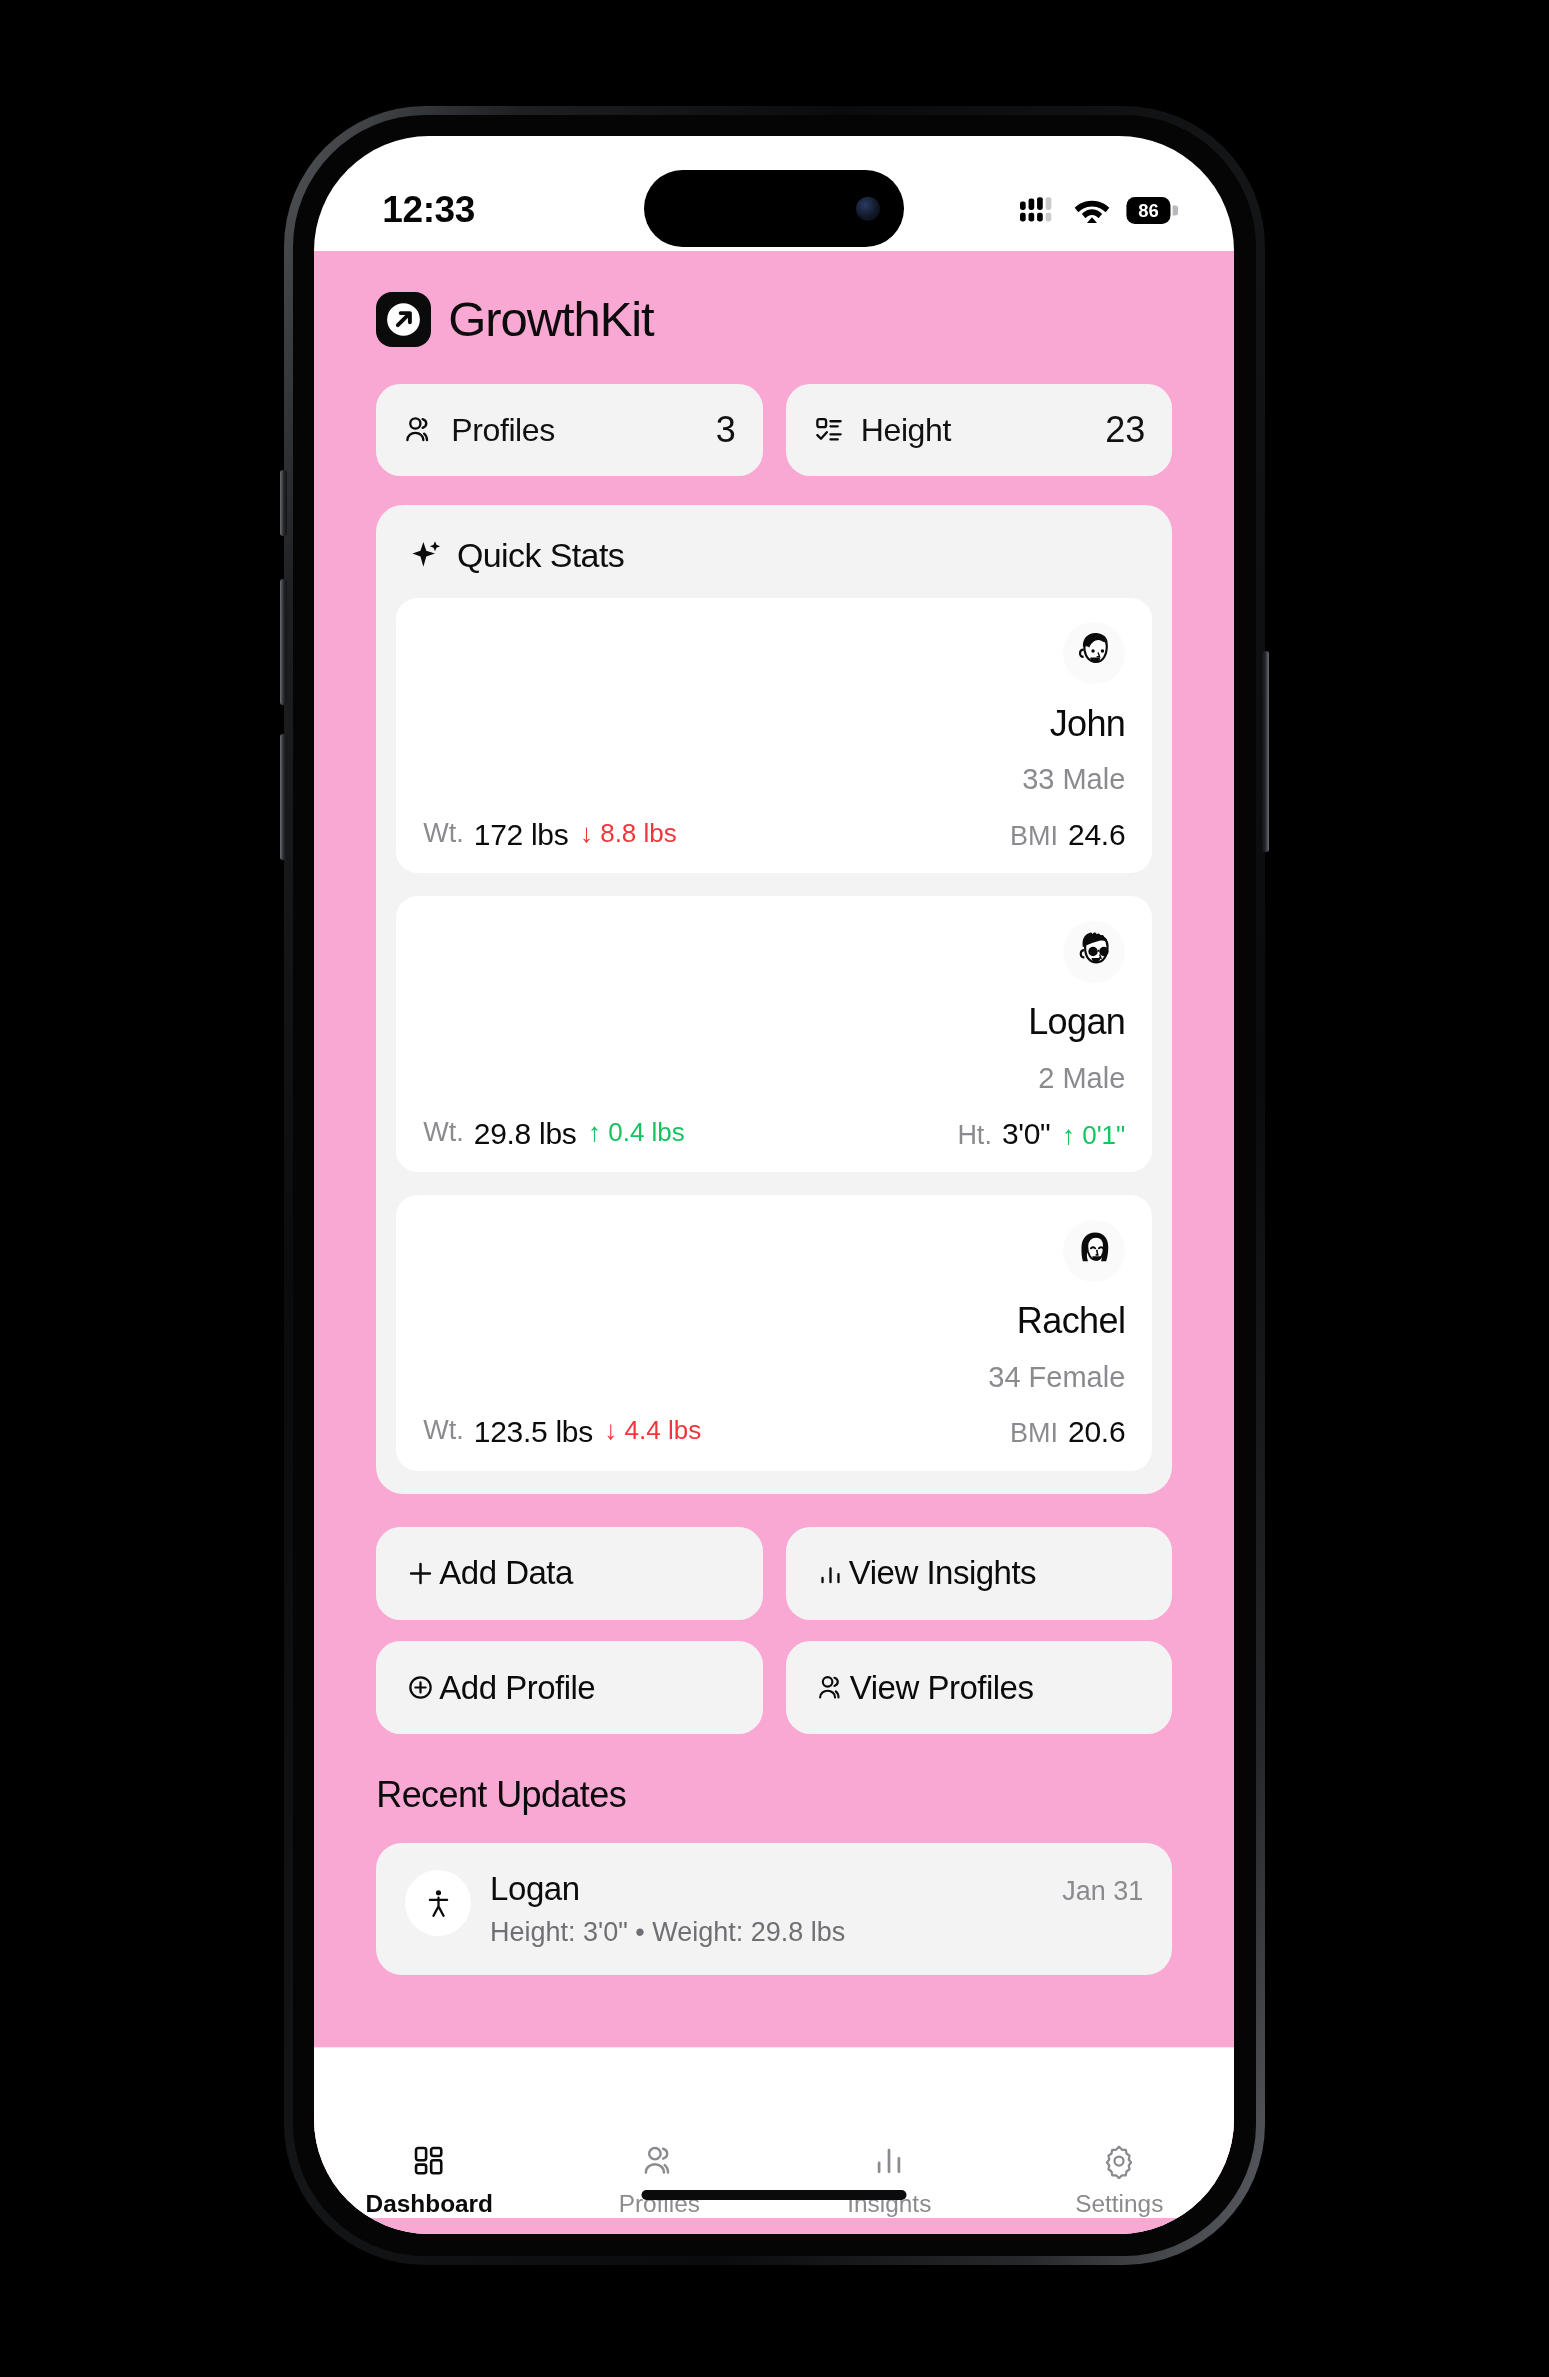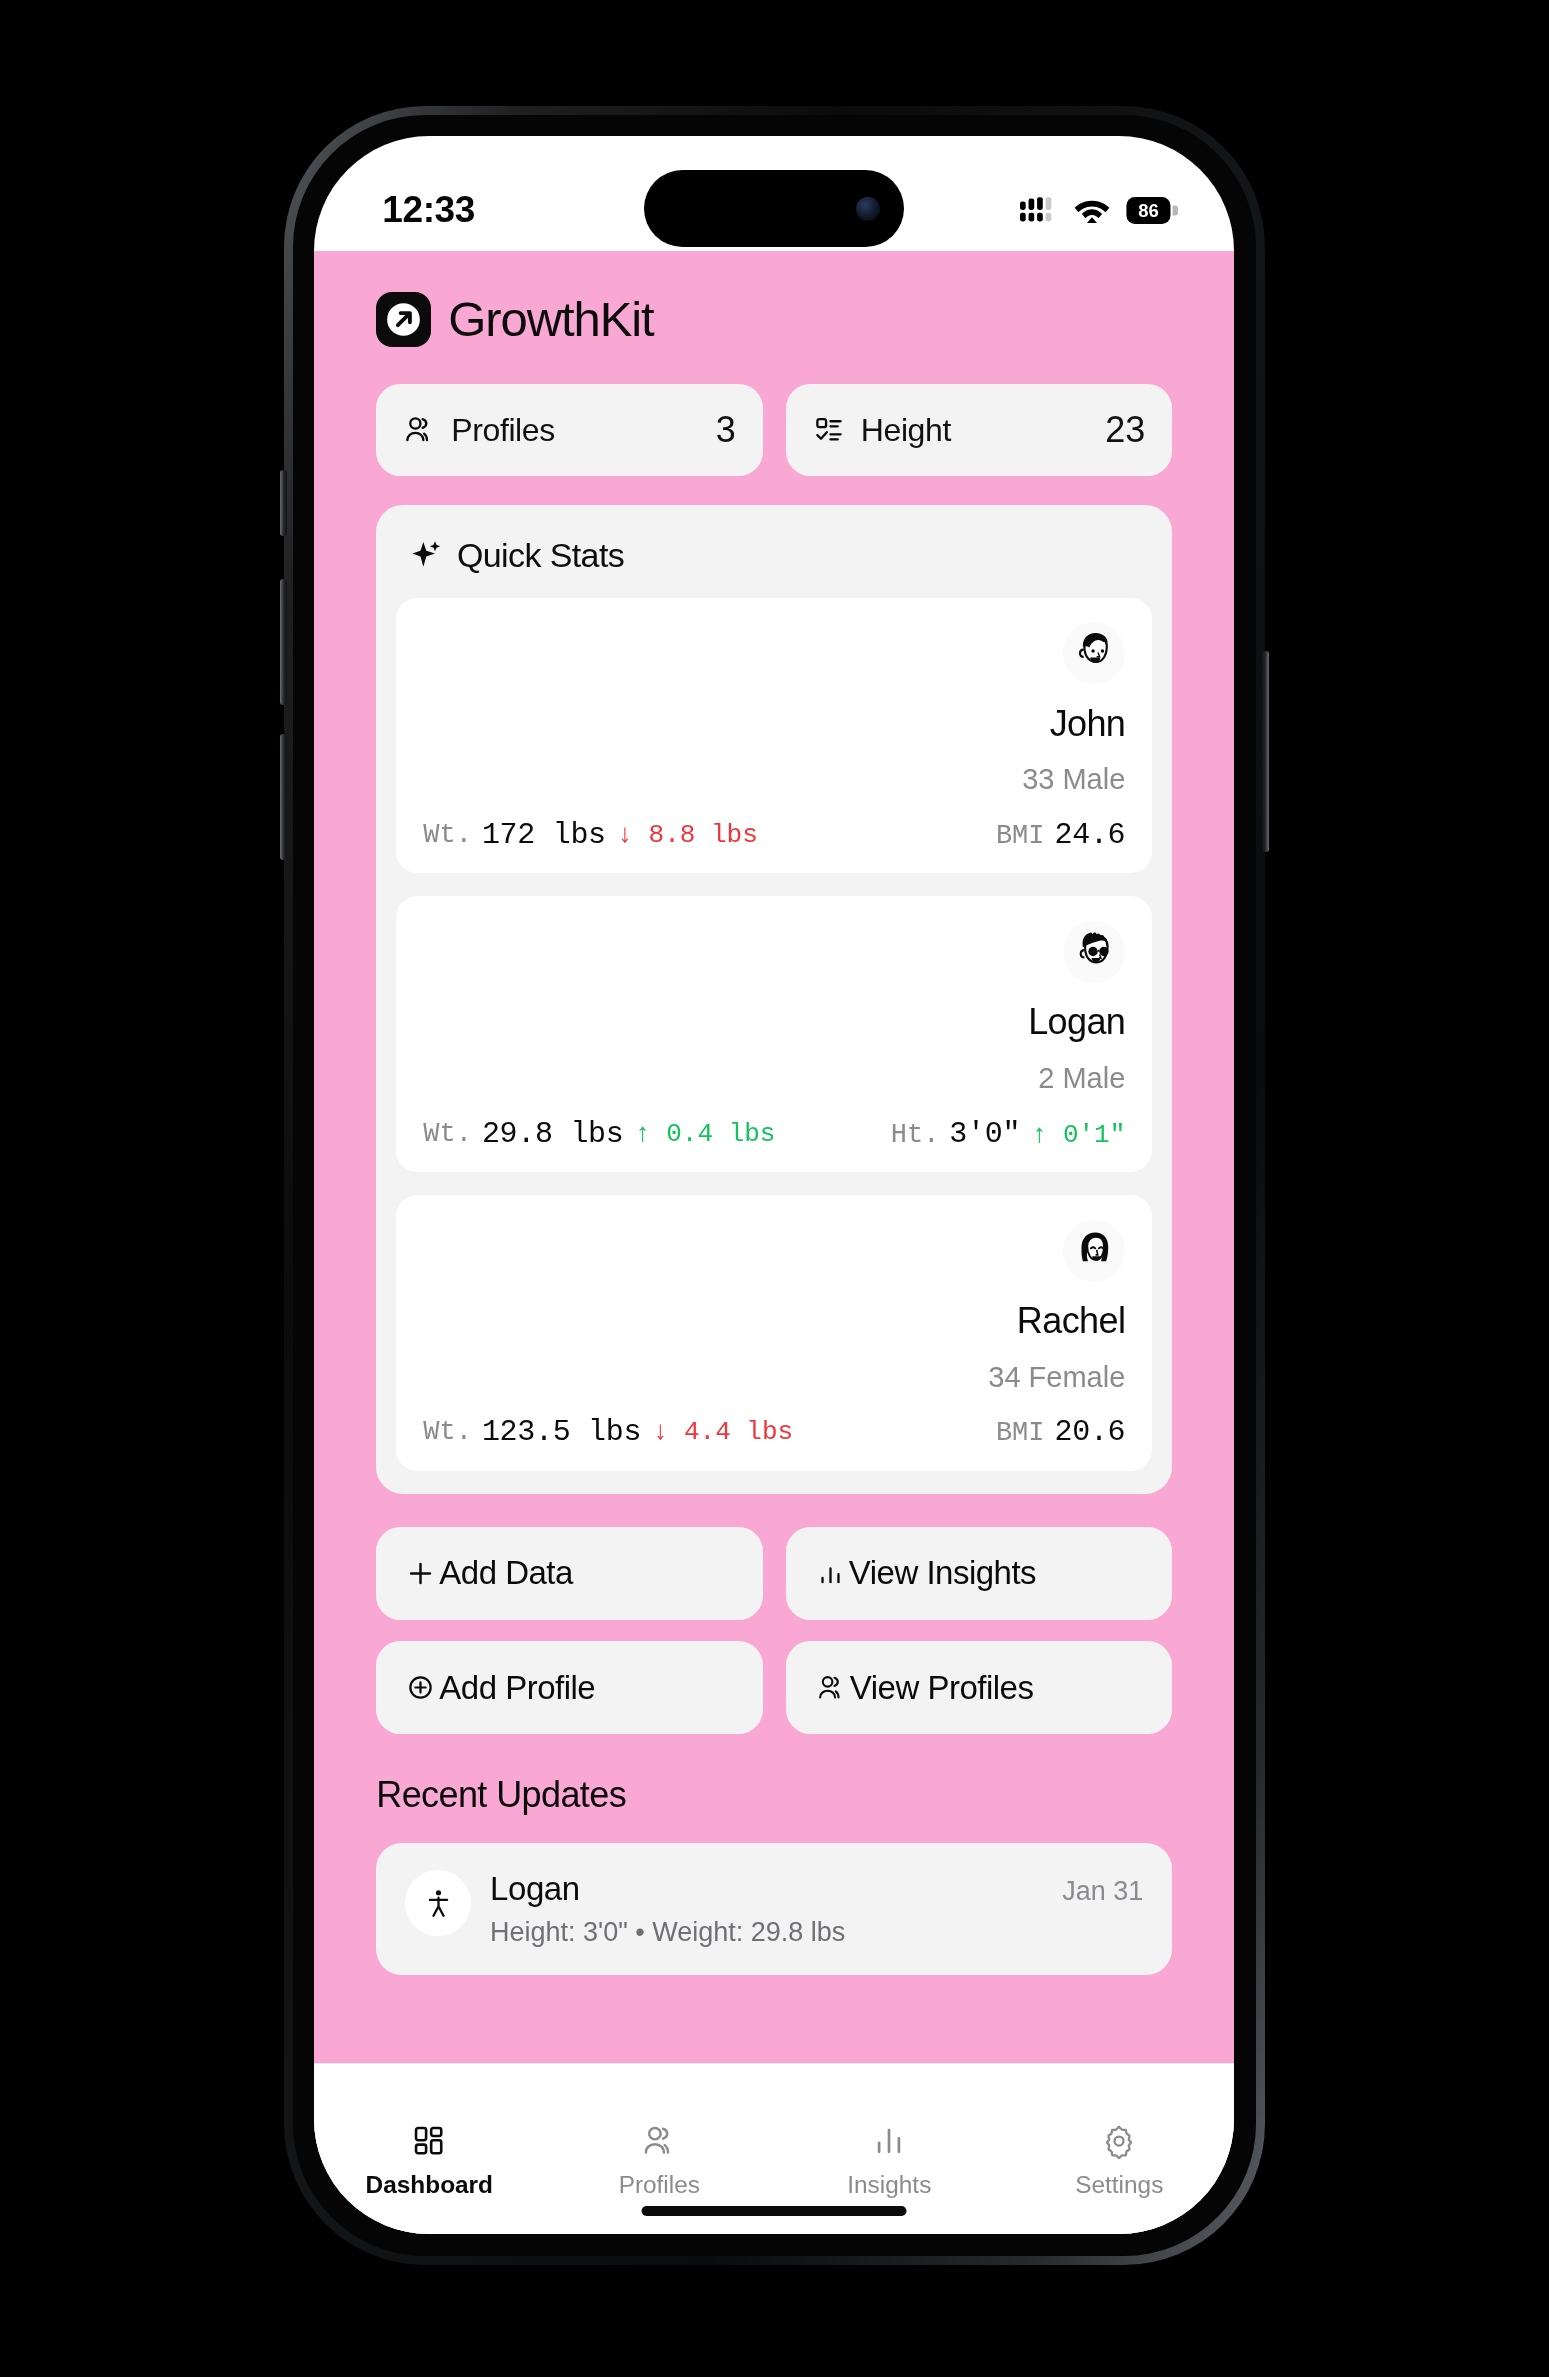--- a/index.html
+++ b/index.html
@@ -87,21 +87,21 @@
 
   .pcard { background:#fff; border-radius:21.5px; margin-top:23px; padding:24.4px 27px 21.5px 27px; }
   .pcard-top { display:flex; align-items:flex-end; gap:18.7px;flex-direction:column; }
   .avatar {
     width:62px; height:62px; border-radius:50%; background:#fafafa;
     display:flex; align-items:center; justify-content:center; flex:0 0 auto; overflow:hidden;
   }
   .pname { font-size:36px; font-weight:400; color:#0b0b0c; letter-spacing:-0.6px; }
   .pmeta { margin-left:auto; font-size:29px; color:#8b8b8f; }
 
-  .pcard-bot { display:flex; align-items:center; margin-top:21.5px;font-family:Liberation Mono, monospace; }
+  .pcard-bot { display:flex; align-items:flex-start; margin-top:21.5px; }
   .mlabel { font-size:27px; color:#8b8b8f; }
   .mval   { font-size:30px; color:#0b0b0c; font-weight:500; margin-left:10px; letter-spacing:-0.3px; }
   .delta  { font-size:26px; margin-left:11.5px; font-weight:400; }
   .delta.down { color:#f0353b; }
   .delta.up   { color:#15c25e; }
   .right-metric { margin-left:auto; display:flex; align-items:baseline; }
 
   .actions { padding:33px 62px 0 62px; display:grid; grid-template-columns:1fr 1fr; gap:21.5px 23px; }
   .abtn {
     background:#f3f3f4; border-radius:24.4px; height:93px;
@@ -114,23 +114,23 @@
   .ucard { margin:27px 62px 0 62px; background:#f3f3f4; border-radius:26px; padding:27px 29px; display:flex; gap:18.7px; }
   .uav { width:66px; height:66px; border-radius:50%; background:#fff; display:flex; align-items:center; justify-content:center; flex:0 0 auto; }
   .ubody { flex:1; }
   .urow { display:flex; align-items:baseline; }
   .uname { font-size:33px; color:#0b0b0c; letter-spacing:-0.4px; }
   .udate { margin-left:auto; font-size:27px; color:#8b8b8f; }
   .usub { margin-top:8.6px; font-size:27px; color:#6f6f74; }
 
   
   .tabbar {
-    position:absolute; left:0; bottom:0; width:920px; height:171px;
+    position:absolute; left:0; bottom:16px; width:920px; height:171px;
     background:#fff; border-top:1.4px solid #ececee;
-    display:flex; align-items:center; padding-top:23px;
+    display:flex; align-items:flex-end; padding-top:23px;
   }
   .tab { flex:1; display:flex; flex-direction:column; align-items:center; gap:11.5px; }
   .tab-label { font-size:24.4px; color:#8b8b8f; }
   .tab.active .tab-label { color:#0b0b0c; font-weight:600; }
   .home-ind {
     position:absolute; left:50%; transform:translateX(-50%); bottom:18.7px;
     width:265px; height:10px; border-radius:5.7px; background:#0b0b0c;
   }
   svg { display:block; }
 </style>

